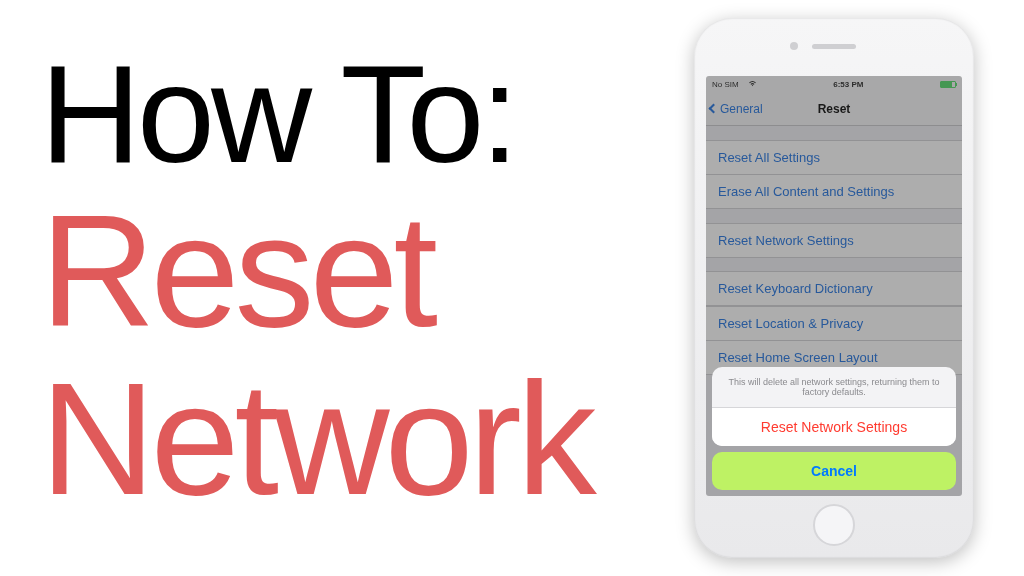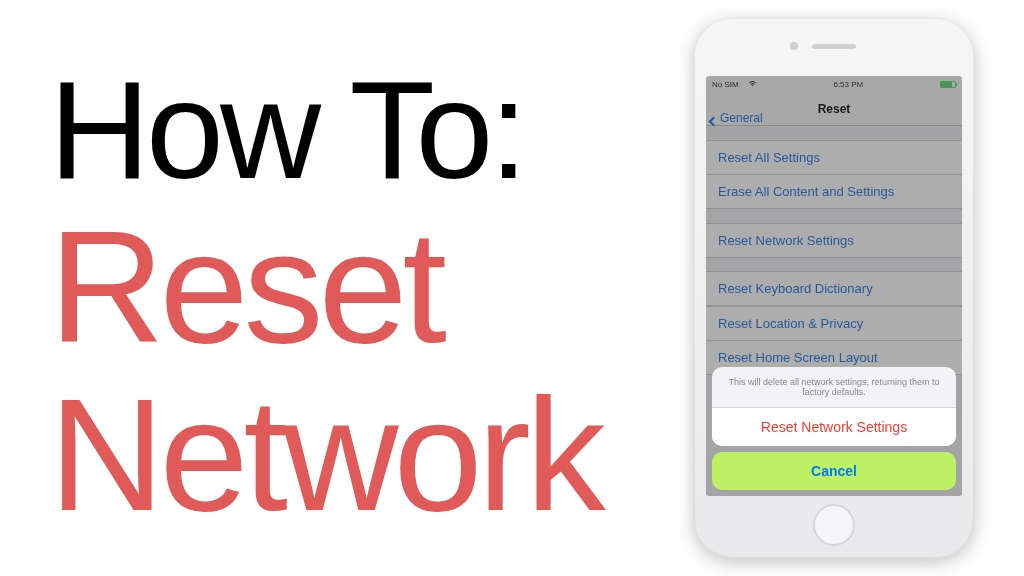--- a/index.html
+++ b/index.html
@@ -7,22 +7,21 @@
     width: 1024px;
     height: 576px;
     background: #ffffff;
     font-family: -apple-system, "Helvetica Neue", Helvetica, Arial, sans-serif;
     position: relative;
     overflow: hidden;
   }
   .title-block {
     position: absolute;
     left: 40px;
-    top: 56px;
-    margin-left: 9px;
+    top: 40px;
   }
   .title-line1 {
     font-size: 140px;
     font-weight: 300;
     color: #000;
     letter-spacing: -4px;
     line-height: 1.05;
   }
   .title-line2, .title-line3 {
     font-size: 160px;
@@ -107,21 +106,21 @@
     height: 34px;
     background: #f7f7f8;
     border-bottom: 1px solid #c9c9cc;
     display: flex;
     align-items: center;
     justify-content: center;
     font-size: 12px;
   }
   .nav-back {
     position: absolute; left: 4px; top: 0; bottom: 0;
-    display: flex; align-items: flex-end;
+    display: flex; align-items: center;
     color: #1a6fe0;
     font-size: 12px;
   }
   .chevron-left {
     display: inline-block;
     width: 7px; height: 7px;
     border-left: 2px solid #1a6fe0;
     border-bottom: 2px solid #1a6fe0;
     transform: rotate(45deg);
     margin-right: 3px;
@@ -192,21 +191,21 @@
 
     <div class="statusbar">
       <div class="left">
         <span>No SIM</span>
         <span>
           <svg width="9" height="7" viewBox="0 0 9 7">
               <path d="M4.5 6.2 L5.2 5.3 A1.1 1.1 0 0 0 3.8 5.3 Z M2.5 4 A3 3 0 0 1 6.5 4 L5.8 4.7 A2 2 0 0 0 3.2 4.7 Z M1.1 2.6 A5 5 0 0 1 7.9 2.6 L7.2 3.3 A4 4 0 0 0 1.8 3.3 Z" fill="#222"></path>
             </svg>
         </span>
       </div>
-      <div style="font-weight:400;">6:53 PM</div>
+      <div style="font-weight:700;">6:53 PM</div>
       <div class="right">
         <span class="battery">
             <span class="fill"></span>
           </span>
       </div>
     </div>
 
     <div class="navbar">
       <div class="nav-back">
         <span class="chevron-left"></span>

